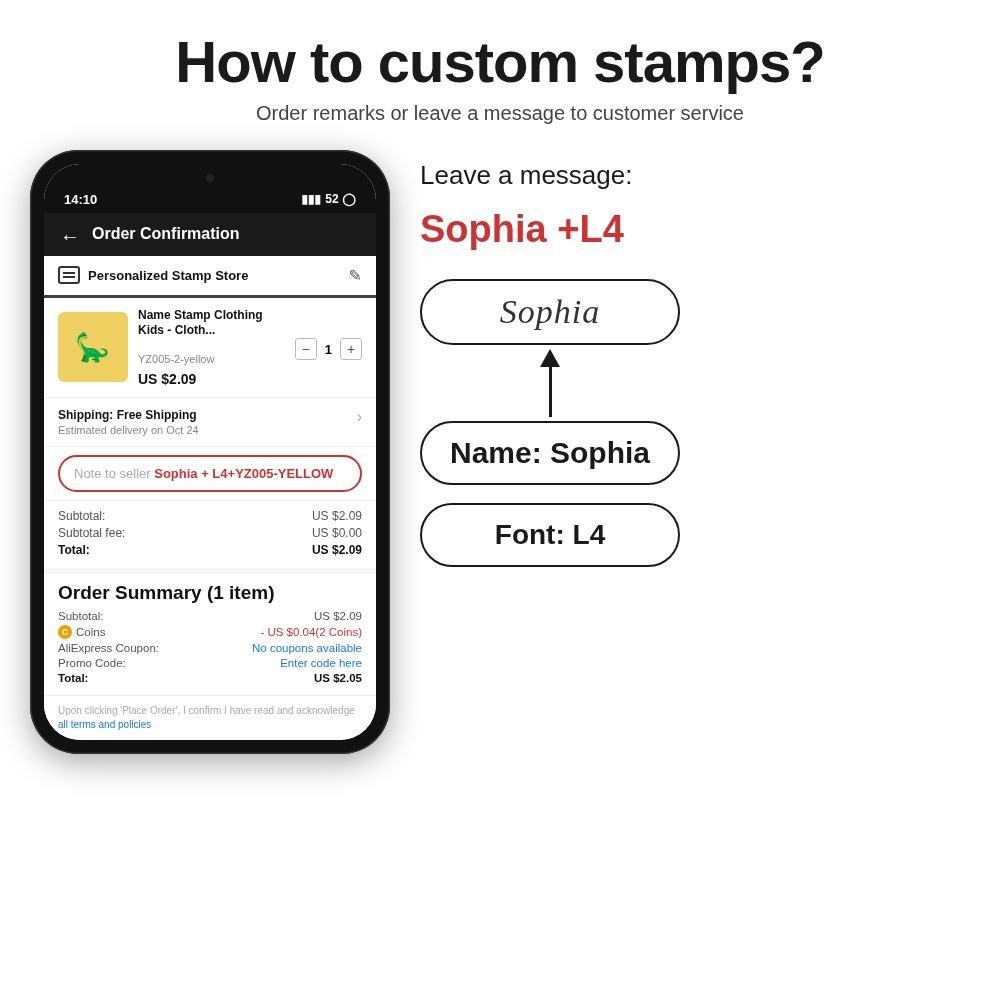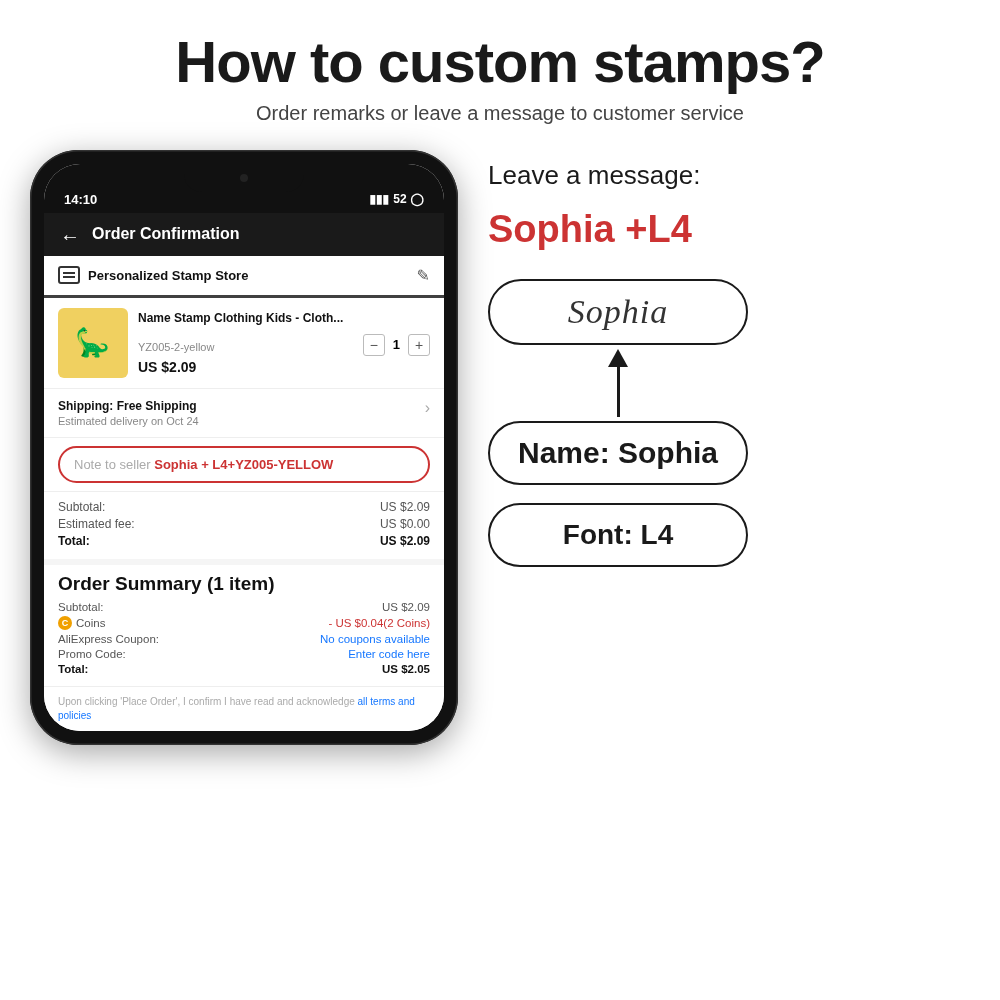--- a/index.html
+++ b/index.html
@@ -36,21 +36,21 @@
       display: flex;
       flex-direction: row;
       align-items: flex-start;
       padding: 10px 30px 0 30px;
       gap: 30px;
     }
 
     
     .phone-container {
       flex: 0 0 auto;
-      width: 428px;
+      width: 360px;
       position: relative;
     }
     .phone-outer {
       background: #111;
       border-radius: 48px;
       padding: 14px;
       box-shadow: 0 8px 32px rgba(0,0,0,0.35), inset 0 0 0 1.5px #333;
       position: relative;
     }
     .phone-notch-bar {
@@ -494,21 +494,21 @@
             <span>Note to seller</span>
             <span class="note-highlight">Sophia + L4+YZ005-YELLOW</span>
           </div>
 
           <div class="price-summary">
             <div class="price-row-item">
               <span>Subtotal:</span>
               <span>US $2.09</span>
             </div>
             <div class="price-row-item">
-              <span>Estimated fee:</span>
+              <span>Subtotal fee:</span>
               <span>US $0.00</span>
             </div>
             <div class="price-row-item bold">
               <span>Total:</span>
               <span>US $2.09</span>
             </div>
           </div>
 
           <div class="order-summary-section">
             <div class="order-summary-title">Order Summary (1 item)</div>

